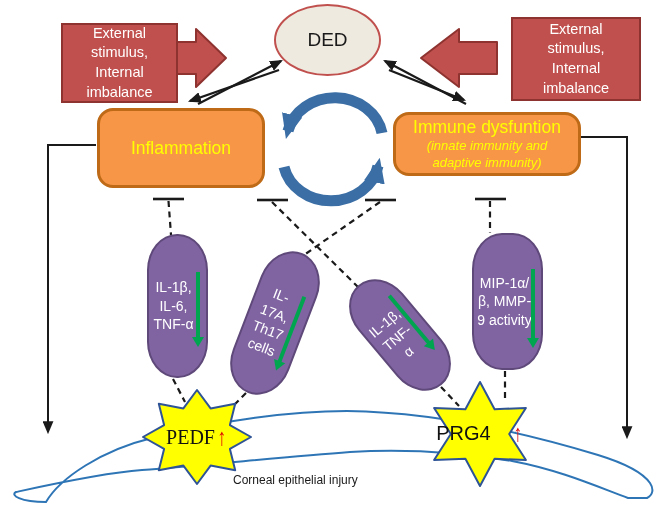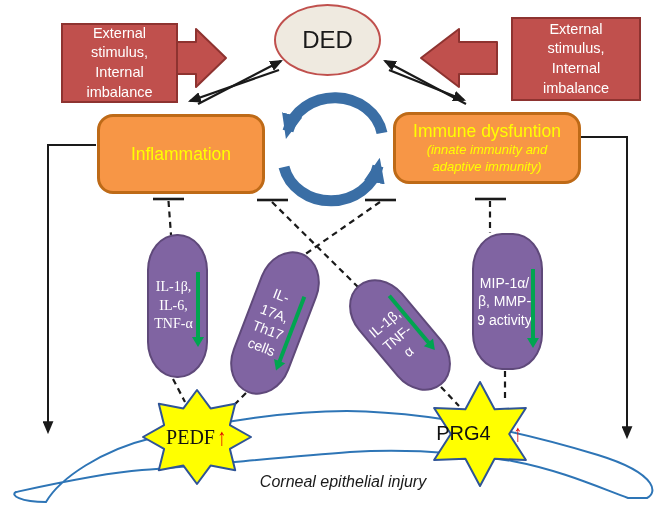--- a/index.html
+++ b/index.html
@@ -19,21 +19,21 @@
     box-sizing:border-box;
     margin-left:21px;
   }
   .redbox span { display:inline-block; width:84px; }
 
   .ellipse {
     background:var(--cream,#EFEAE0);
     border:2px solid var(--creamBorder,#C0504D);
     border-radius:50%;
     display:flex; align-items:center; justify-content:center;
-    font-size:24px; color:#1a1a1a; box-sizing:border-box;
+    font-size:19px; color:#1a1a1a; box-sizing:border-box;
   }
 
   .orangebox {
     background:var(--orange,#F79646);
     border:3px solid var(--orangeBorder,#BE6A17);
     border-radius:16px; box-sizing:border-box;
     color:var(--yellowText,#FFFF00);
     display:flex; flex-direction:column; align-items:center; justify-content:center;
     text-align:center;
   }
@@ -61,21 +61,21 @@
   }
 
   .starlabel {
     display:flex; align-items:center; justify-content:center;
     font-size:20px; color:#111;
   }
   .starlabel .trend {
     color:var(--redUp,#E00000); font-size:24px; font-weight:bold;
     line-height:20px; margin-left:1px; transform:scaleX(.75);
   }
-  .injury { font-size:16px; text-align:center; color:#1a1a1a;font-style:italic; }
+  .injury { font-size:12px; color:#1a1a1a; }
 </style>
 </head>
 <body>
 
 <div id="canvas">
 
   <svg class="layer" width="671" height="506" viewBox="0 0 671 506">
     <defs>
       <marker id="ah" viewBox="0 0 12 10" refX="10" refY="5" markerWidth="13" markerHeight="11" markerUnits="userSpaceOnUse" orient="auto">
         <path d="M0,0 L12,5 L0,10 Z" fill="#1a1a1a"></path>
@@ -130,30 +130,30 @@
     <span>DED</span>
   </div>
 
   <div class="abs redbox" style="left:40px; top:23px; width:117px; height:80px;">
     <span>External stimulus, Internal imbalance</span>
   </div>
   <div class="abs redbox" style="left:490px; top:17px; width:130px; height:84px;">
     <span>External stimulus, Internal imbalance</span>
   </div>
 
-  <div class="abs orangebox" style="left:97px; top:114px; width:168px; height:80px;">
+  <div class="abs orangebox" style="left:97px; top:108px; width:168px; height:80px;">
     <span class="title">Inflammation</span>
   </div>
-  <div class="abs orangebox" style="left:393px; top:112px; width:188px; height:72px;">
+  <div class="abs orangebox" style="left:393px; top:112px; width:188px; height:64px;">
     <span class="title">Immune dysfuntion</span>
     <span class="subtitle">(innate immunity and adaptive immunity)</span>
   </div>
 
   <div class="abs capsule" style="left:147px; top:234px; width:61px; height:144px;">
-    <span class="cap-label" style="width:44px; margin-right:8px;font-family:Liberation Serif, serif;">IL-1β, IL-6, TNF-α</span>
+    <span class="cap-label" style="width:44px; margin-right:8px;">IL-1β, IL-6, TNF-α</span>
     <span class="garrow" style="left:47px; top:36px; height:66px;"></span>
   </div>
 
   <div class="abs capsule" style="left:245px; top:248px; width:60px; height:150px; transform:rotate(21deg);">
     <span class="cap-label" style="width:42px; margin-right:8px;">IL-17A, Th17 cells</span>
     <span class="garrow" style="left:44px; top:38px; height:70px;"></span>
   </div>
 
   <div class="abs capsule" style="left:371px; top:270px; width:58px; height:130px; transform:rotate(-40deg);">
     <span class="cap-label" style="width:38px; margin-right:8px;">IL-1β, TNF-α</span>

